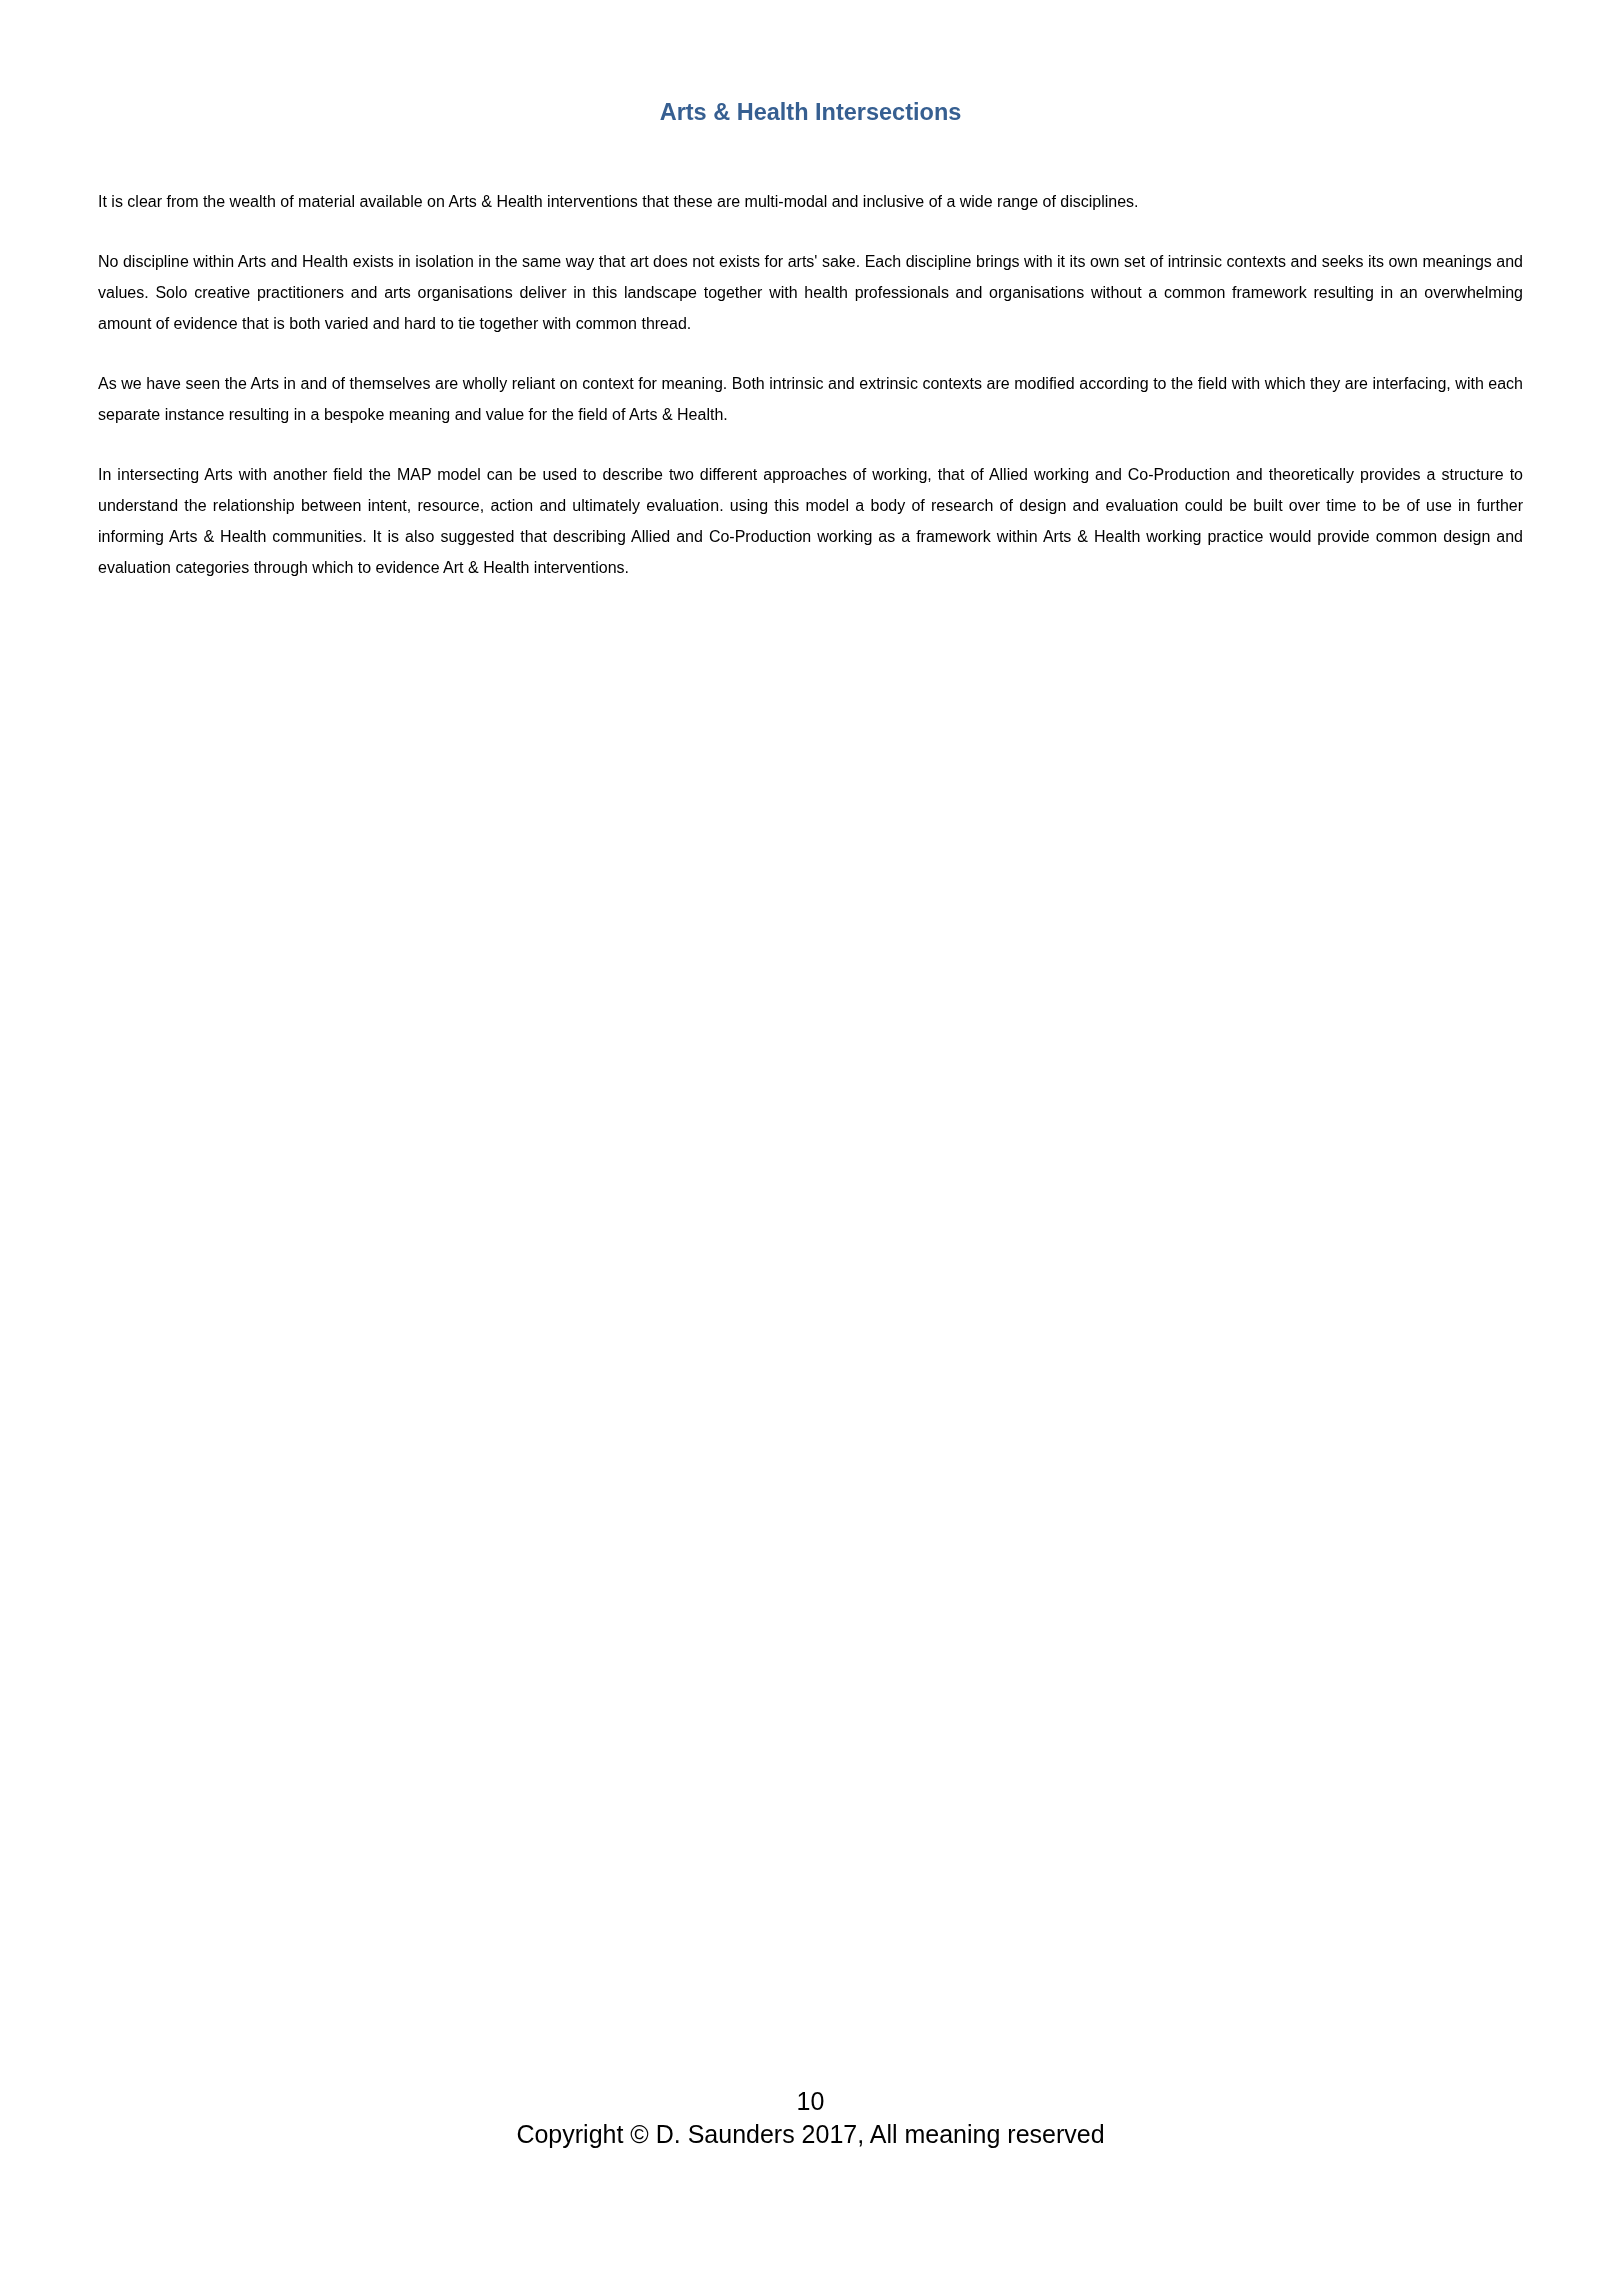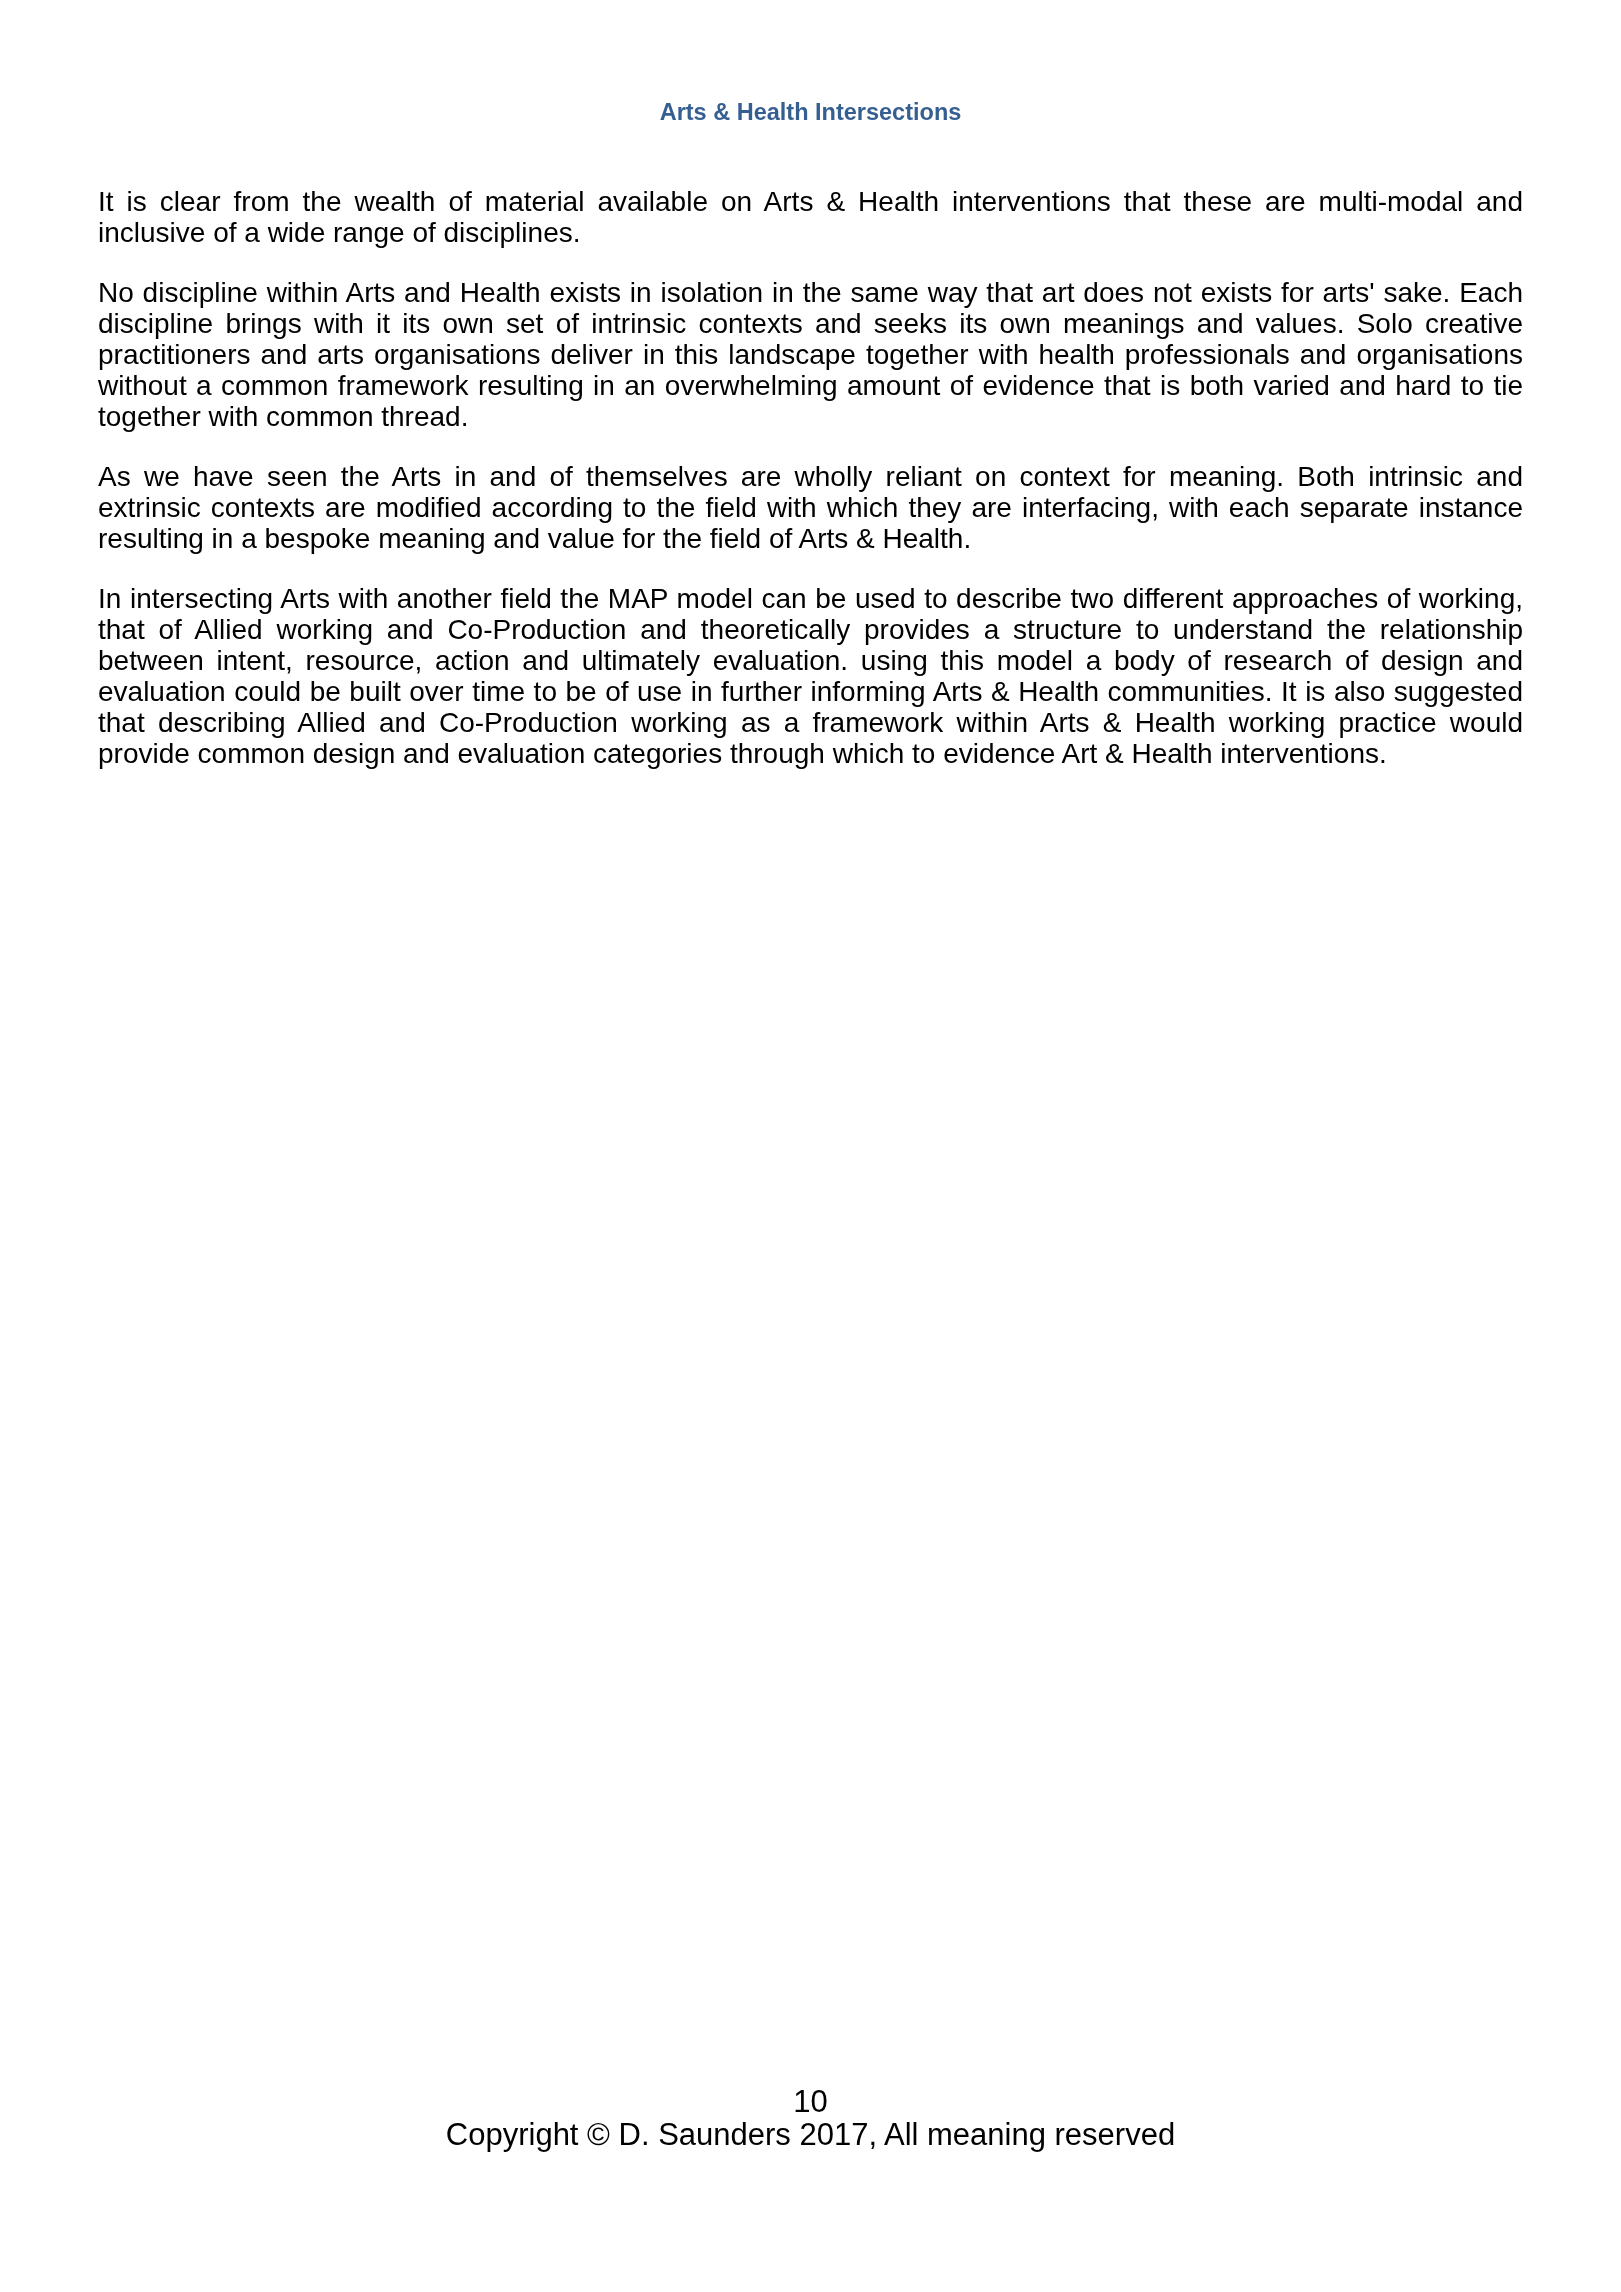--- a/index.html
+++ b/index.html
@@ -25,38 +25,38 @@
     line-height: 32px;
     font-weight: bold;
     color: #365F91;
   }
 
   .content {
     padding: 0 98px;
   }
 
   .content p {
-    font-size: 28px;
+    font-size: 16px;
     line-height: 31px;
     text-align: justify;
     color: #000000;
     margin-bottom: 29px;
   }
 
   .content p.first {
     margin-top: 58px;
   }
 
   .footer {
     position: absolute;
     top: 2085px;
     left: 0;
     width: 100%;
     text-align: center;
-    font-size: 31px;
+    font-size: 25px;
     line-height: 33px;
     color: #000000;
   }
 </style>
 </head>
 <body>
 
 <div class="page">
 
   <div class="doc-title">Arts &amp; Health Intersections</div>

